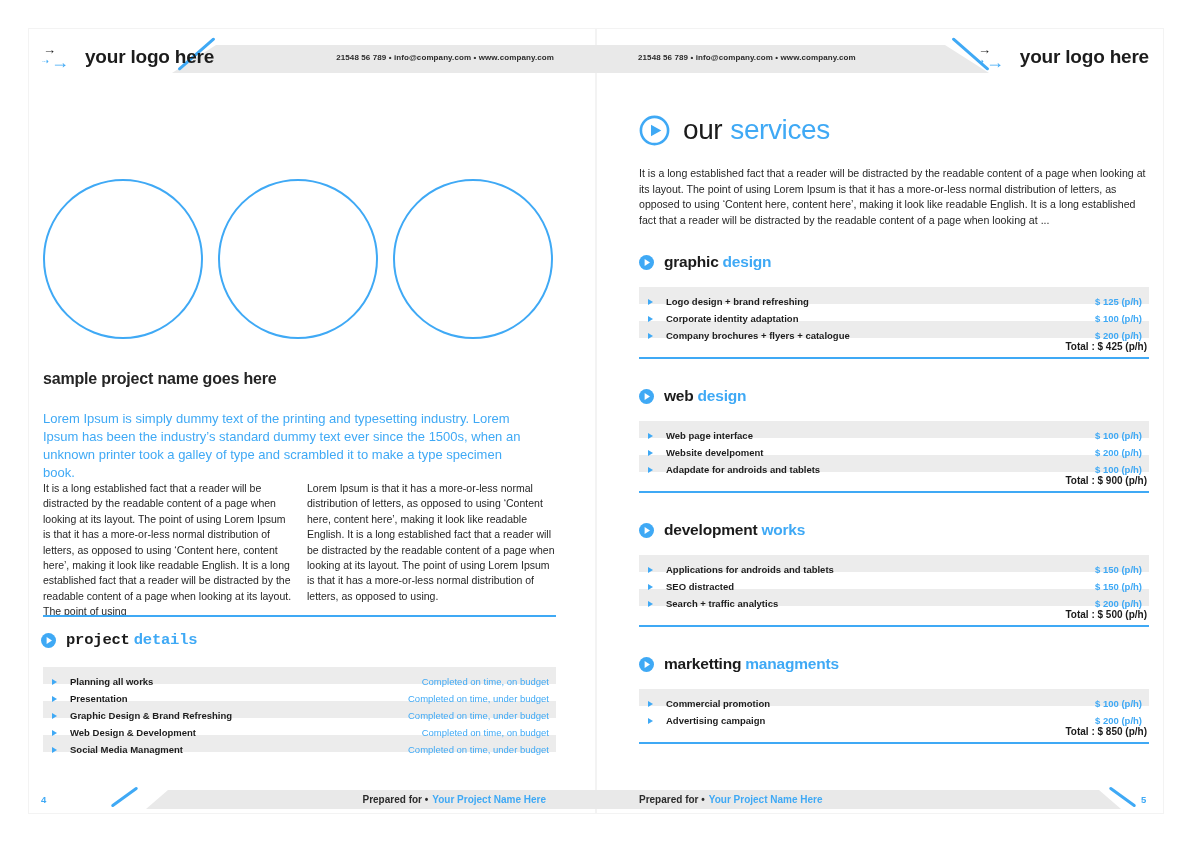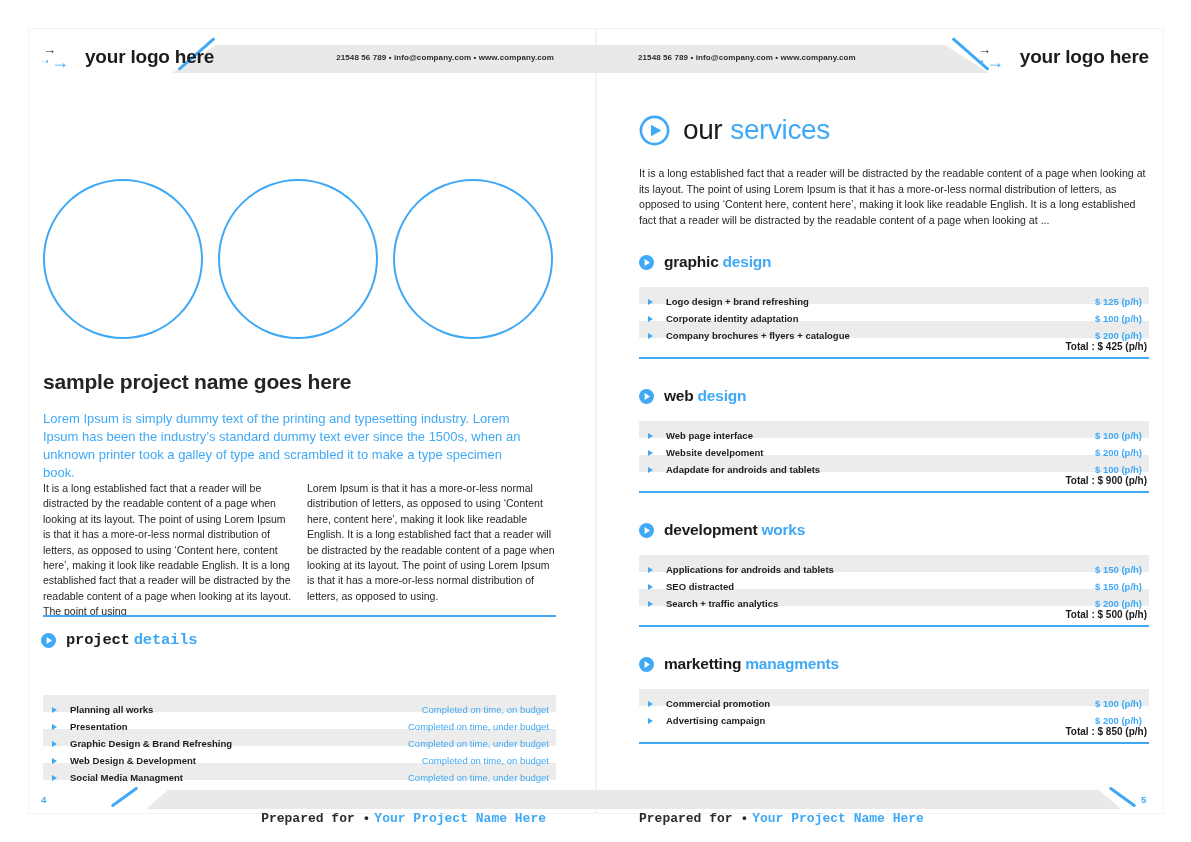--- a/index.html
+++ b/index.html
@@ -30,41 +30,41 @@
   .logo-right { right:14px; }
   .logo-text { font-size:19px; font-weight:600; color:#1c1c1c; letter-spacing:-0.2px; }
 
   .contact { position:absolute; top:23px; font-size:8px; font-weight:700; color:#2b2b2b; line-height:12px; letter-spacing:0.1px; }
   .contact-left  { right:41px; }
   .contact-right { left:41px; }
 
   .pagenum { position:absolute; font-size:9.5px; font-weight:700; color:#3FA9F5; top:762px; line-height:17px; }
   .pagenum-left  { left:12px; }
   .pagenum-right { left:544px; }
-  .prepared { position:absolute; top:784px; font-size:13px; font-weight:700; color:#2b2b2b; line-height:11px; white-space:nowrap;font-family:Liberation Mono, monospace; }
+  .prepared { position:absolute; top:765px; font-size:10px; font-weight:700; color:#2b2b2b; line-height:11px; white-space:nowrap; }
   .prepared-left  { right:49px; }
   .prepared-right { left:42px; }
   .prepared .proj-name { color:#3FA9F5; margin-left:3px; }
   .prepared .lbl { margin-right:1px; }
 
   
   .big-title { position:absolute; display:flex; align-items:center; gap:13px; height:34px; }
   .big-title .words { font-size:28px; font-weight:400; color:#1b1b1b; letter-spacing:-0.4px; }
   .big-title .t-dark { margin-right:8px; }
   .t-blue { color:#3FA9F5; }
 
   .sec-head { position:relative; display:flex; align-items:center; gap:10px; height:20px; }
   .sec-head .words { font-size:15.5px; font-weight:600; color:#1b1b1b; letter-spacing:-0.2px; }
   .sec-head .t-dark { margin-right:4px; }
 
   
   .circles { position:absolute; left:14px; top:150px; display:flex; gap:15px; }
   .circle { width:160px; height:160px; border:2.5px solid #3FA9F5; border-radius:50%; background:#fff; }
 
-  .proj-title { position:absolute; left:14px; top:341px; font-size:21px; font-weight:600; color:#252525; letter-spacing:-0.2px; }
+  .proj-title { position:absolute; left:14px; top:341px; font-size:16px; font-weight:600; color:#252525; letter-spacing:-0.2px; }
   .lead { position:absolute; left:14px; top:381px; width:494px; font-size:13px; line-height:18px; color:#3FA9F5; }
   .col { position:absolute; top:452px; font-size:10.5px; line-height:15.4px; color:#262626; }
   .col1 { left:14px; width:252px; }
   .col2 { left:278px; width:250px; }
 
   .blue-hr-abs { position:absolute; left:14px; width:513px; height:2px; background:#3FA9F5; }
 
   
   .rows { width:100%; }
   .rows-abs { position:absolute; }
@@ -116,21 +116,21 @@
     <div class="blue-hr-abs" style="top:586px;"></div>
 
     <div class="sec-head" style="position:absolute; left:12px; top:601px;font-family:Liberation Mono, monospace;">
       <svg width="15" height="15" viewBox="0 0 15 15">
         <circle cx="7.5" cy="7.5" r="7.5" fill="#3FA9F5"></circle>
         <path d="M5.6 4 L11 7.5 L5.6 11 Z" fill="#ffffff"></path>
       </svg>
       <span class="words"><span class="t-dark">project</span><span class="t-blue">details</span></span>
     </div>
 
-    <div class="rows rows-abs" style="left:14px; top:666px; width:513px;">
+    <div class="rows rows-abs" style="left:14px; top:638px; width:513px;">
   <div class="row">
     <span class="tri"></span>
     <span class="r-label">Planning all works</span>
     <span class="r-status">Completed on time, on budget</span>
   </div>
 
   <div class="row">
     <span class="tri"></span>
     <span class="r-label">Presentation</span>
     <span class="r-status">Completed on time, under budget</span>

